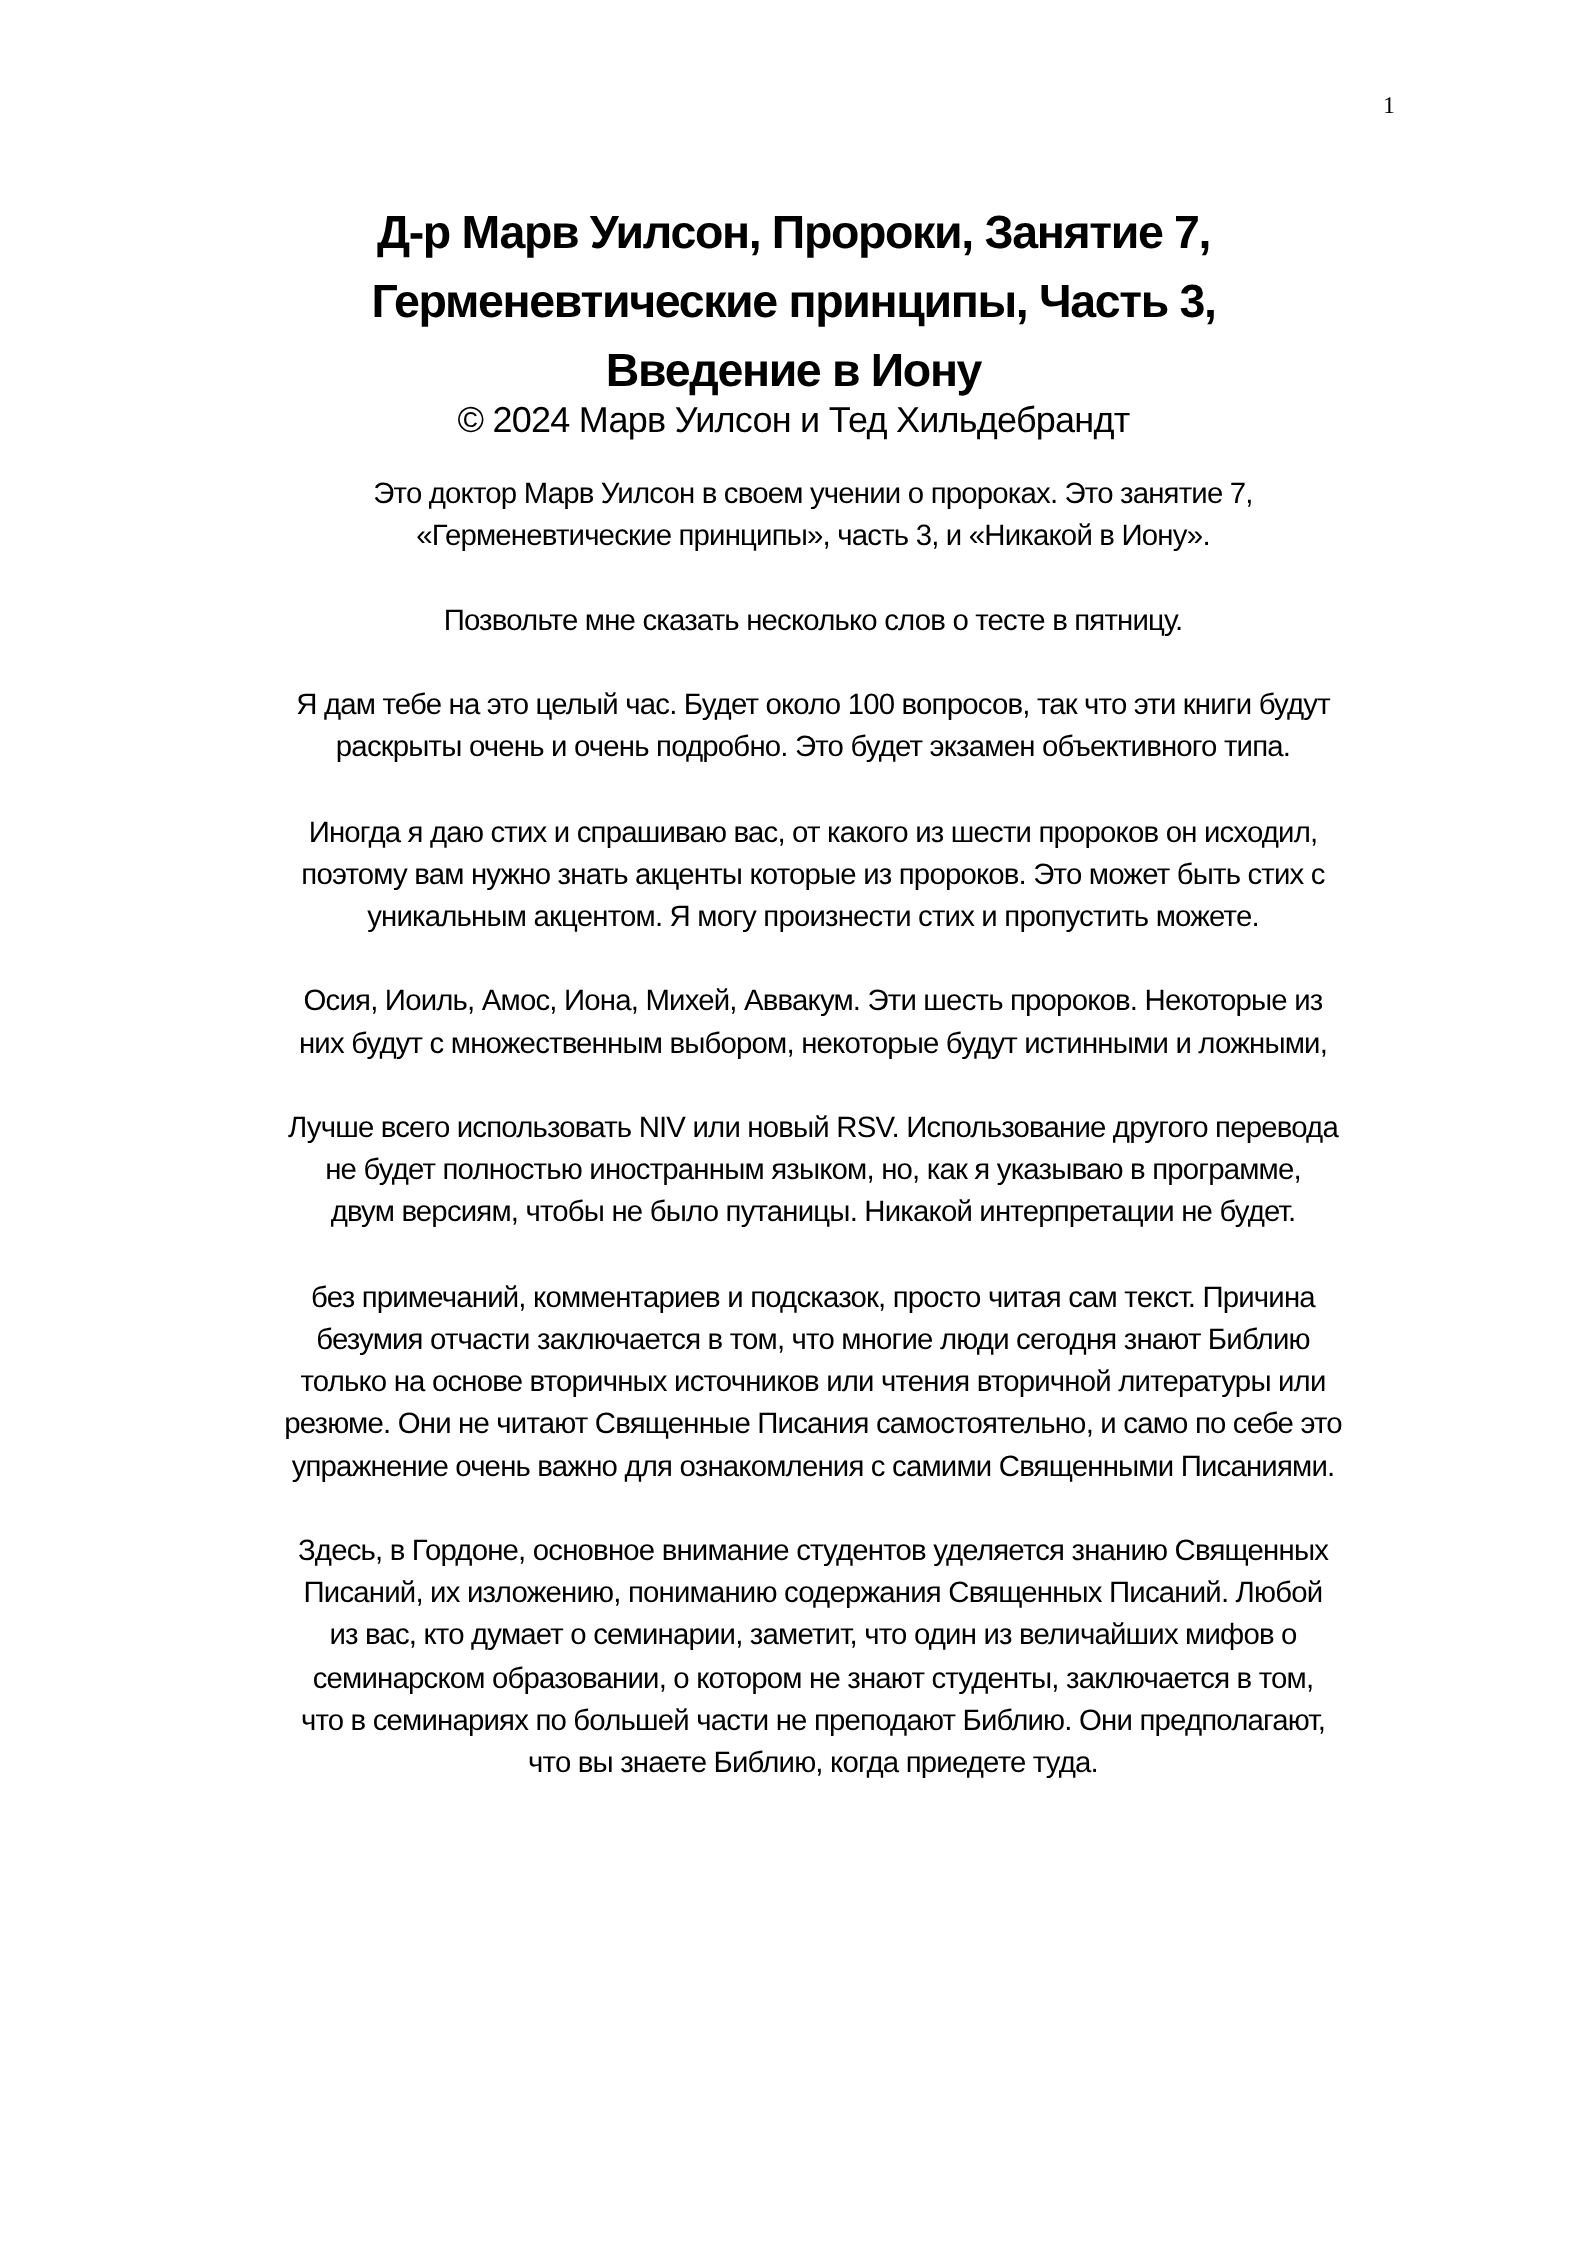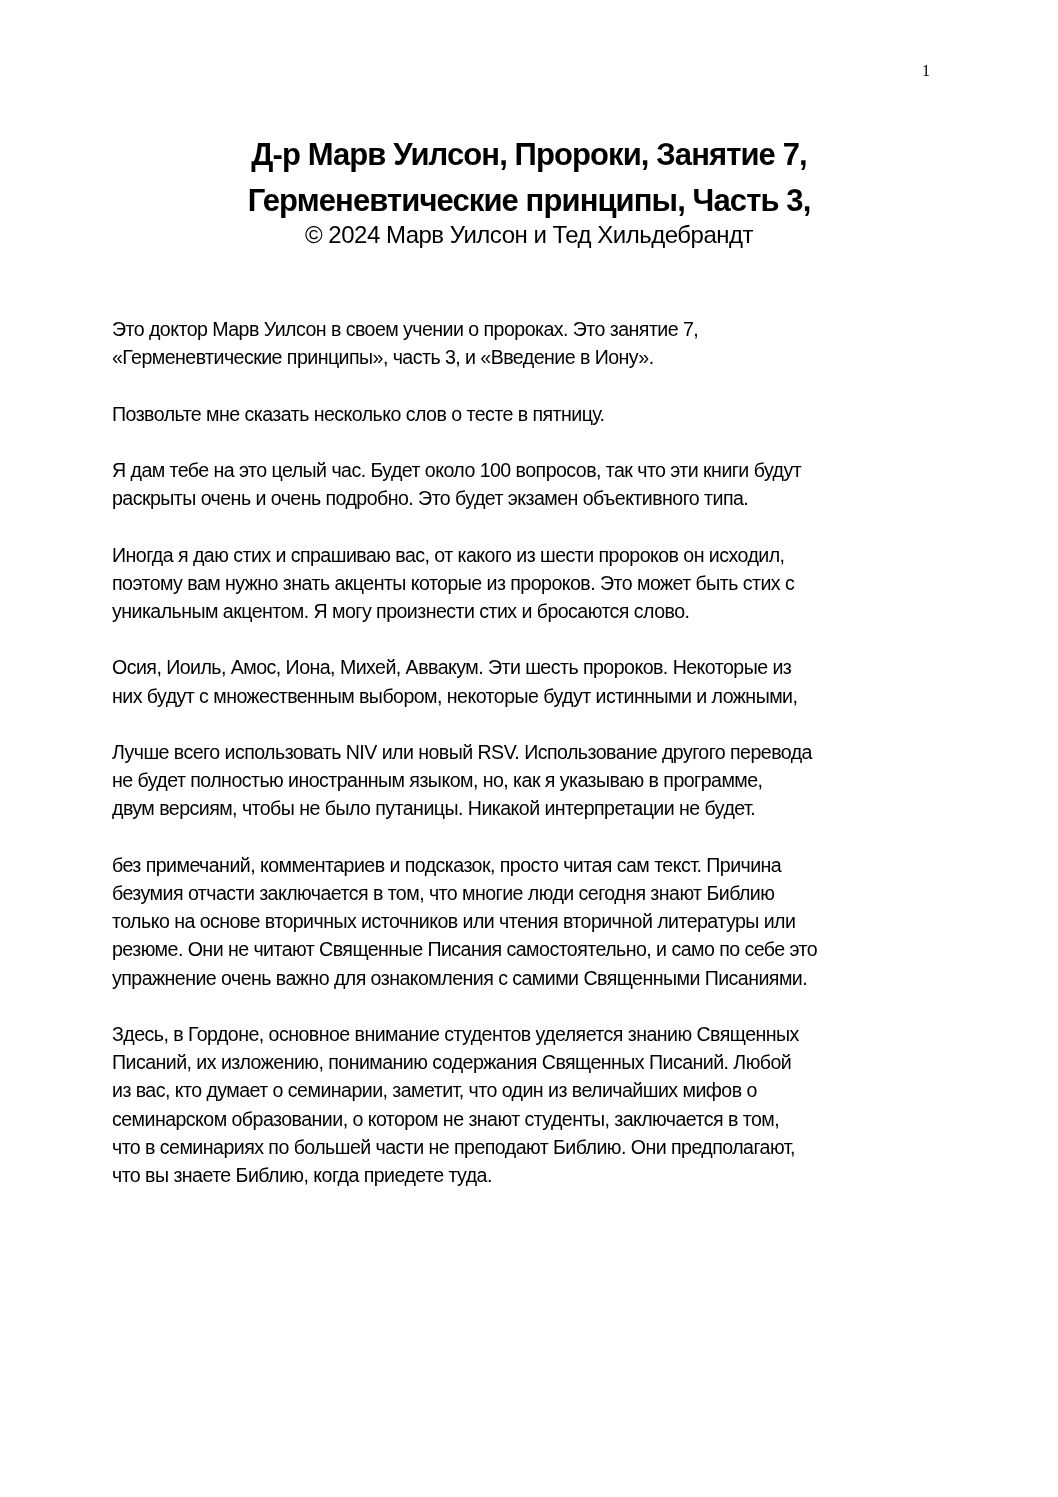--- a/index.html
+++ b/index.html
@@ -40,62 +40,64 @@
       font-family: "Liberation Sans", sans-serif;
       font-size: 24px;
       line-height: 30px;
       letter-spacing: -0.5px;
       display: block;
       margin-top: -4px;
     }
     .body-text {
       position: absolute;
       top: 315px;
-      left: 112px;
+      left: 132px;
       width: 820px;
       font-family: "Liberation Sans", sans-serif;
       font-size: 19.6px;
       line-height: 28.2px;
       letter-spacing: -0.55px;
+      text-align: center;
     }
     .paragraph {
       margin: 0 0 28.2px 0;
     }
     .line {
       display: block;
       white-space: nowrap;
     }
   </style>
 </head>
 <body>
 
 <div class="page-number">1</div>
 
 <div class="title-block">
   <span class="title-line">Д-р Марв Уилсон, Пророки, Занятие 7,</span>
   <span class="title-line">Герменевтические принципы, Часть 3,</span>
+  <span class="title-line">Введение в Иону</span>
   <span class="copyright">© 2024 Марв Уилсон и Тед Хильдебрандт</span>
 </div>
 
 <div class="body-text">
   <p class="paragraph">
     <span class="line">Это доктор Марв Уилсон в своем учении о пророках. Это занятие 7,</span>
-    <span class="line">«Герменевтические принципы», часть 3, и «Введение в Иону».</span>
+    <span class="line">«Герменевтические принципы», часть 3, и «Никакой в Иону».</span>
   </p>
   <p class="paragraph">
     <span class="line">Позвольте мне сказать несколько слов о тесте в пятницу.</span>
   </p>
   <p class="paragraph">
     <span class="line">Я дам тебе на это целый час. Будет около 100 вопросов, так что эти книги будут</span>
     <span class="line">раскрыты очень и очень подробно. Это будет экзамен объективного типа.</span>
   </p>
   <p class="paragraph">
     <span class="line">Иногда я даю стих и спрашиваю вас, от какого из шести пророков он исходил,</span>
     <span class="line">поэтому вам нужно знать акценты которые из пророков. Это может быть стих с</span>
-    <span class="line">уникальным акцентом. Я могу произнести стих и бросаются слово.</span>
+    <span class="line">уникальным акцентом. Я могу произнести стих и пропустить можете.</span>
   </p>
   <p class="paragraph">
     <span class="line">Осия, Иоиль, Амос, Иона, Михей, Аввакум. Эти шесть пророков. Некоторые из</span>
     <span class="line">них будут с множественным выбором, некоторые будут истинными и ложными,</span>
   </p>
   <p class="paragraph">
     <span class="line">Лучше всего использовать NIV или новый RSV. Использование другого перевода</span>
     <span class="line">не будет полностью иностранным языком, но, как я указываю в программе,</span>
     <span class="line">двум версиям, чтобы не было путаницы. Никакой интерпретации не будет.</span>
   </p>

